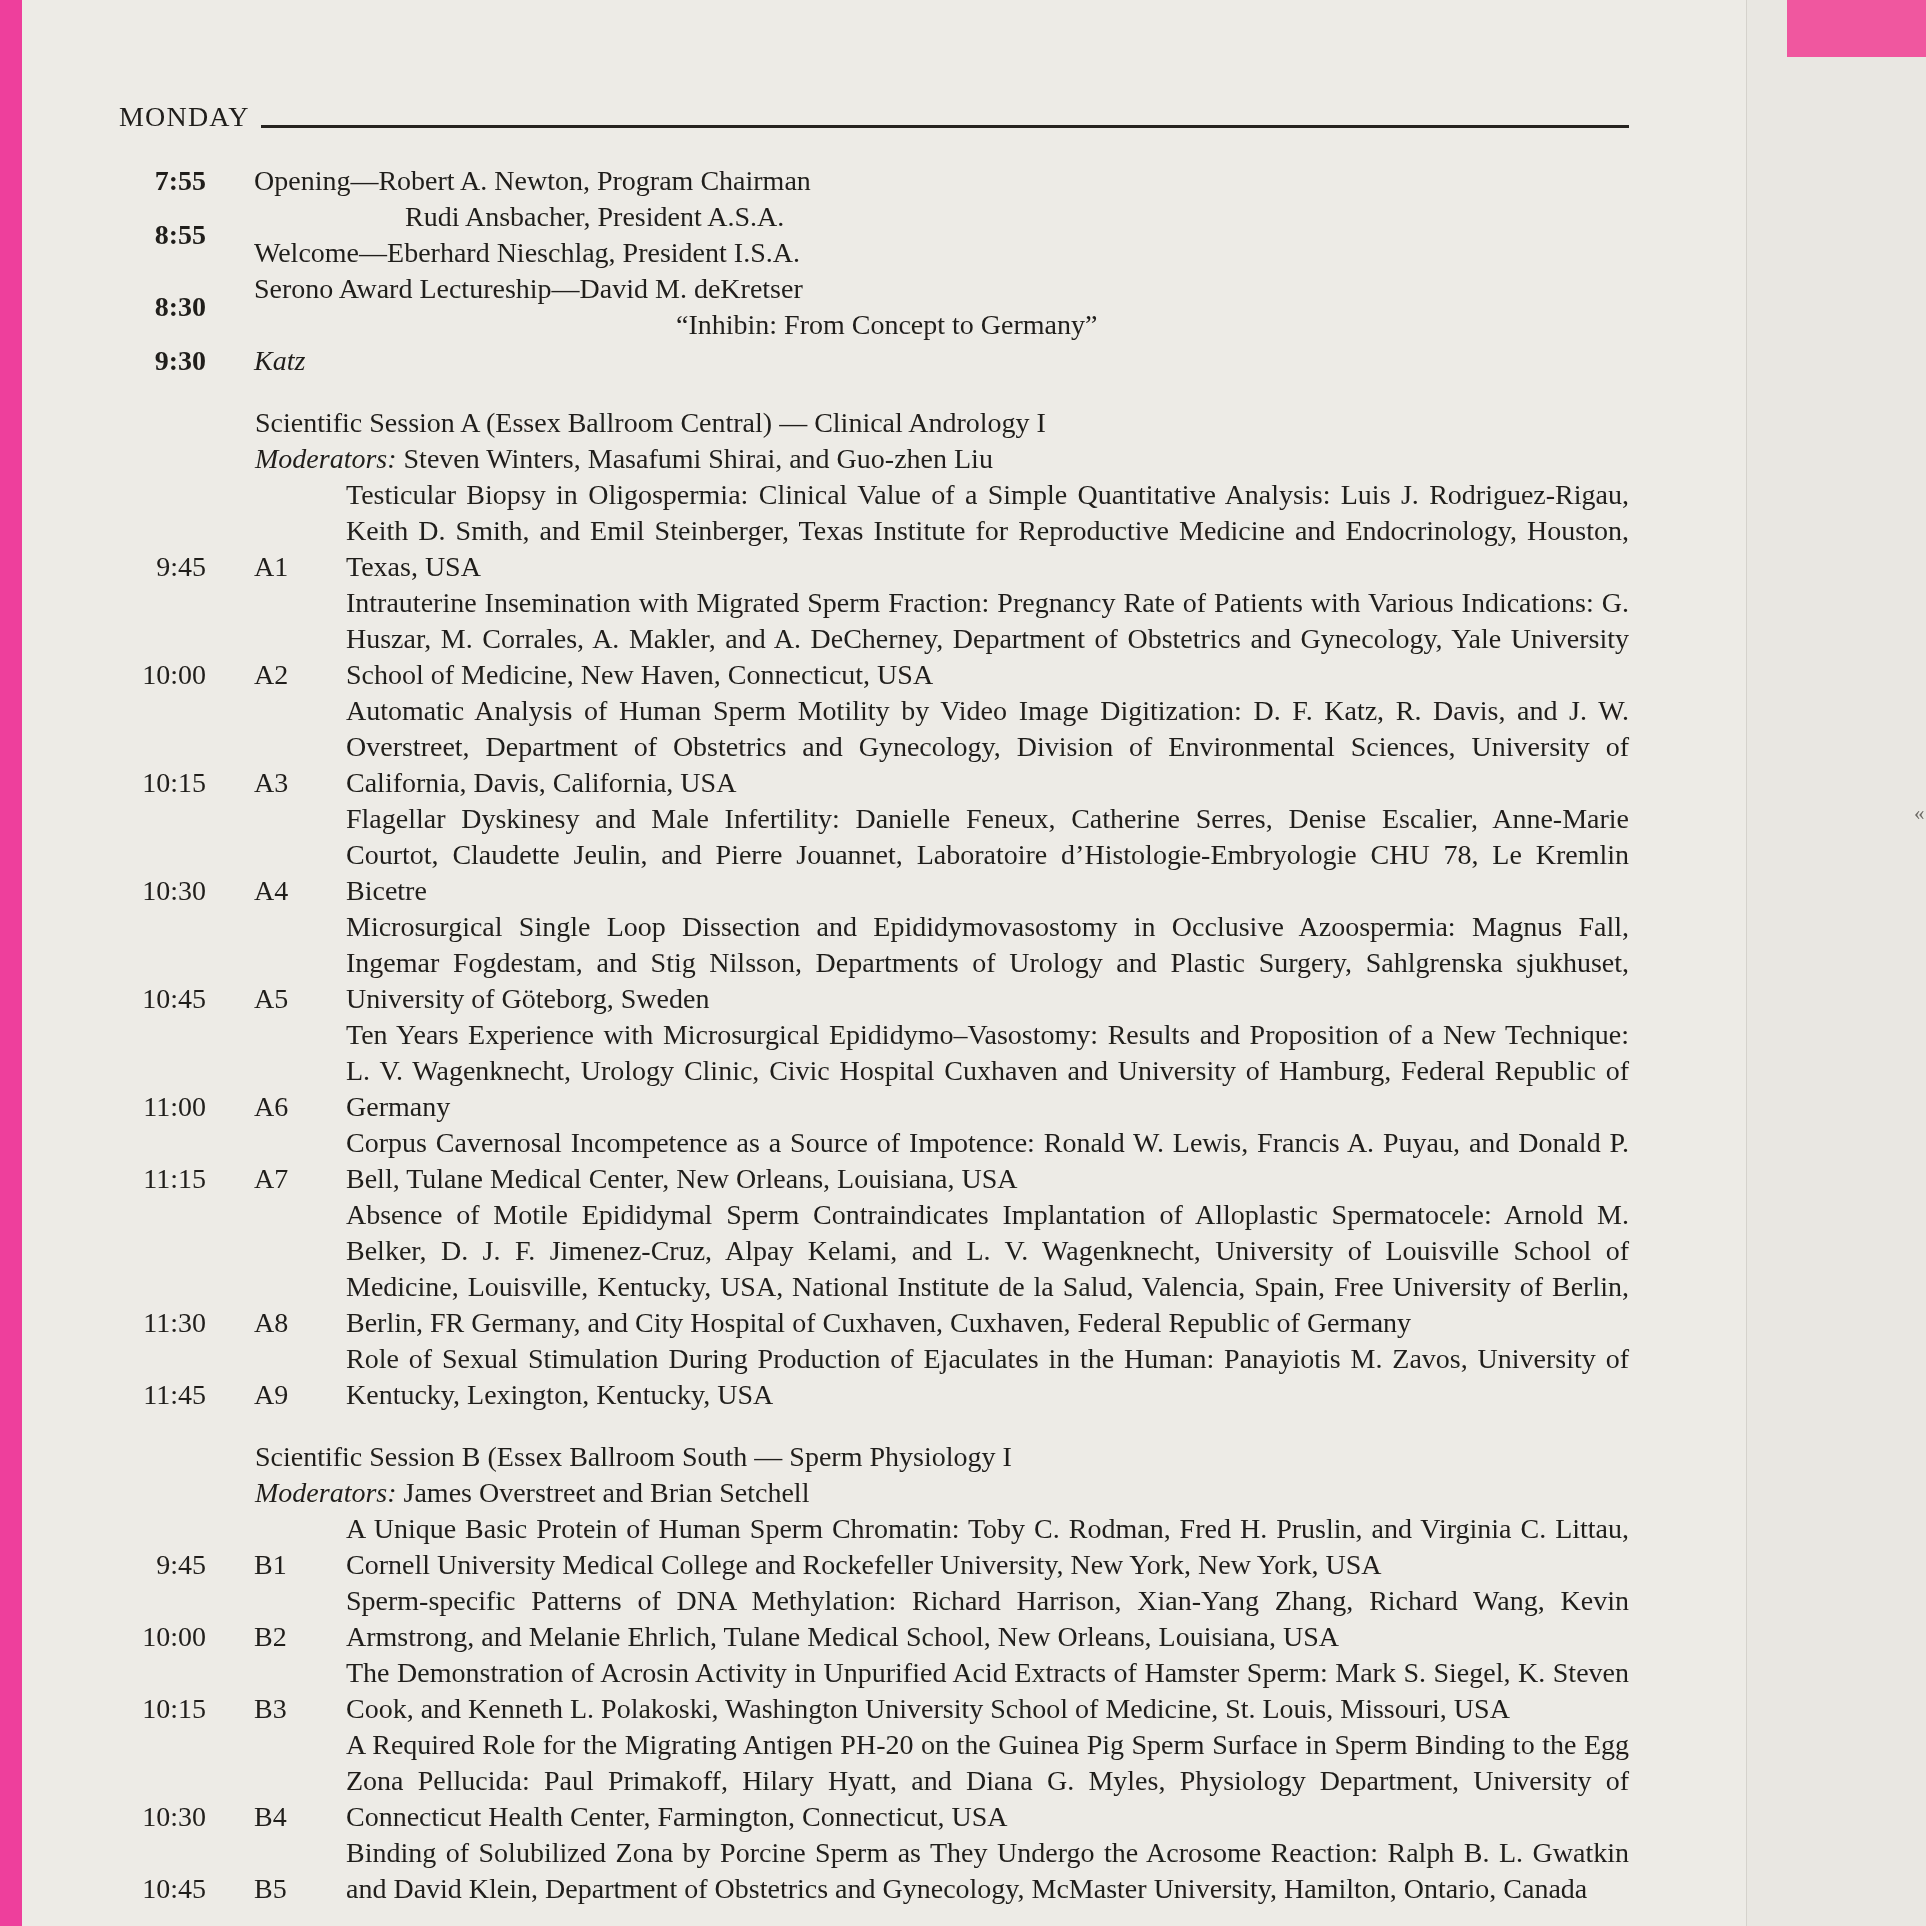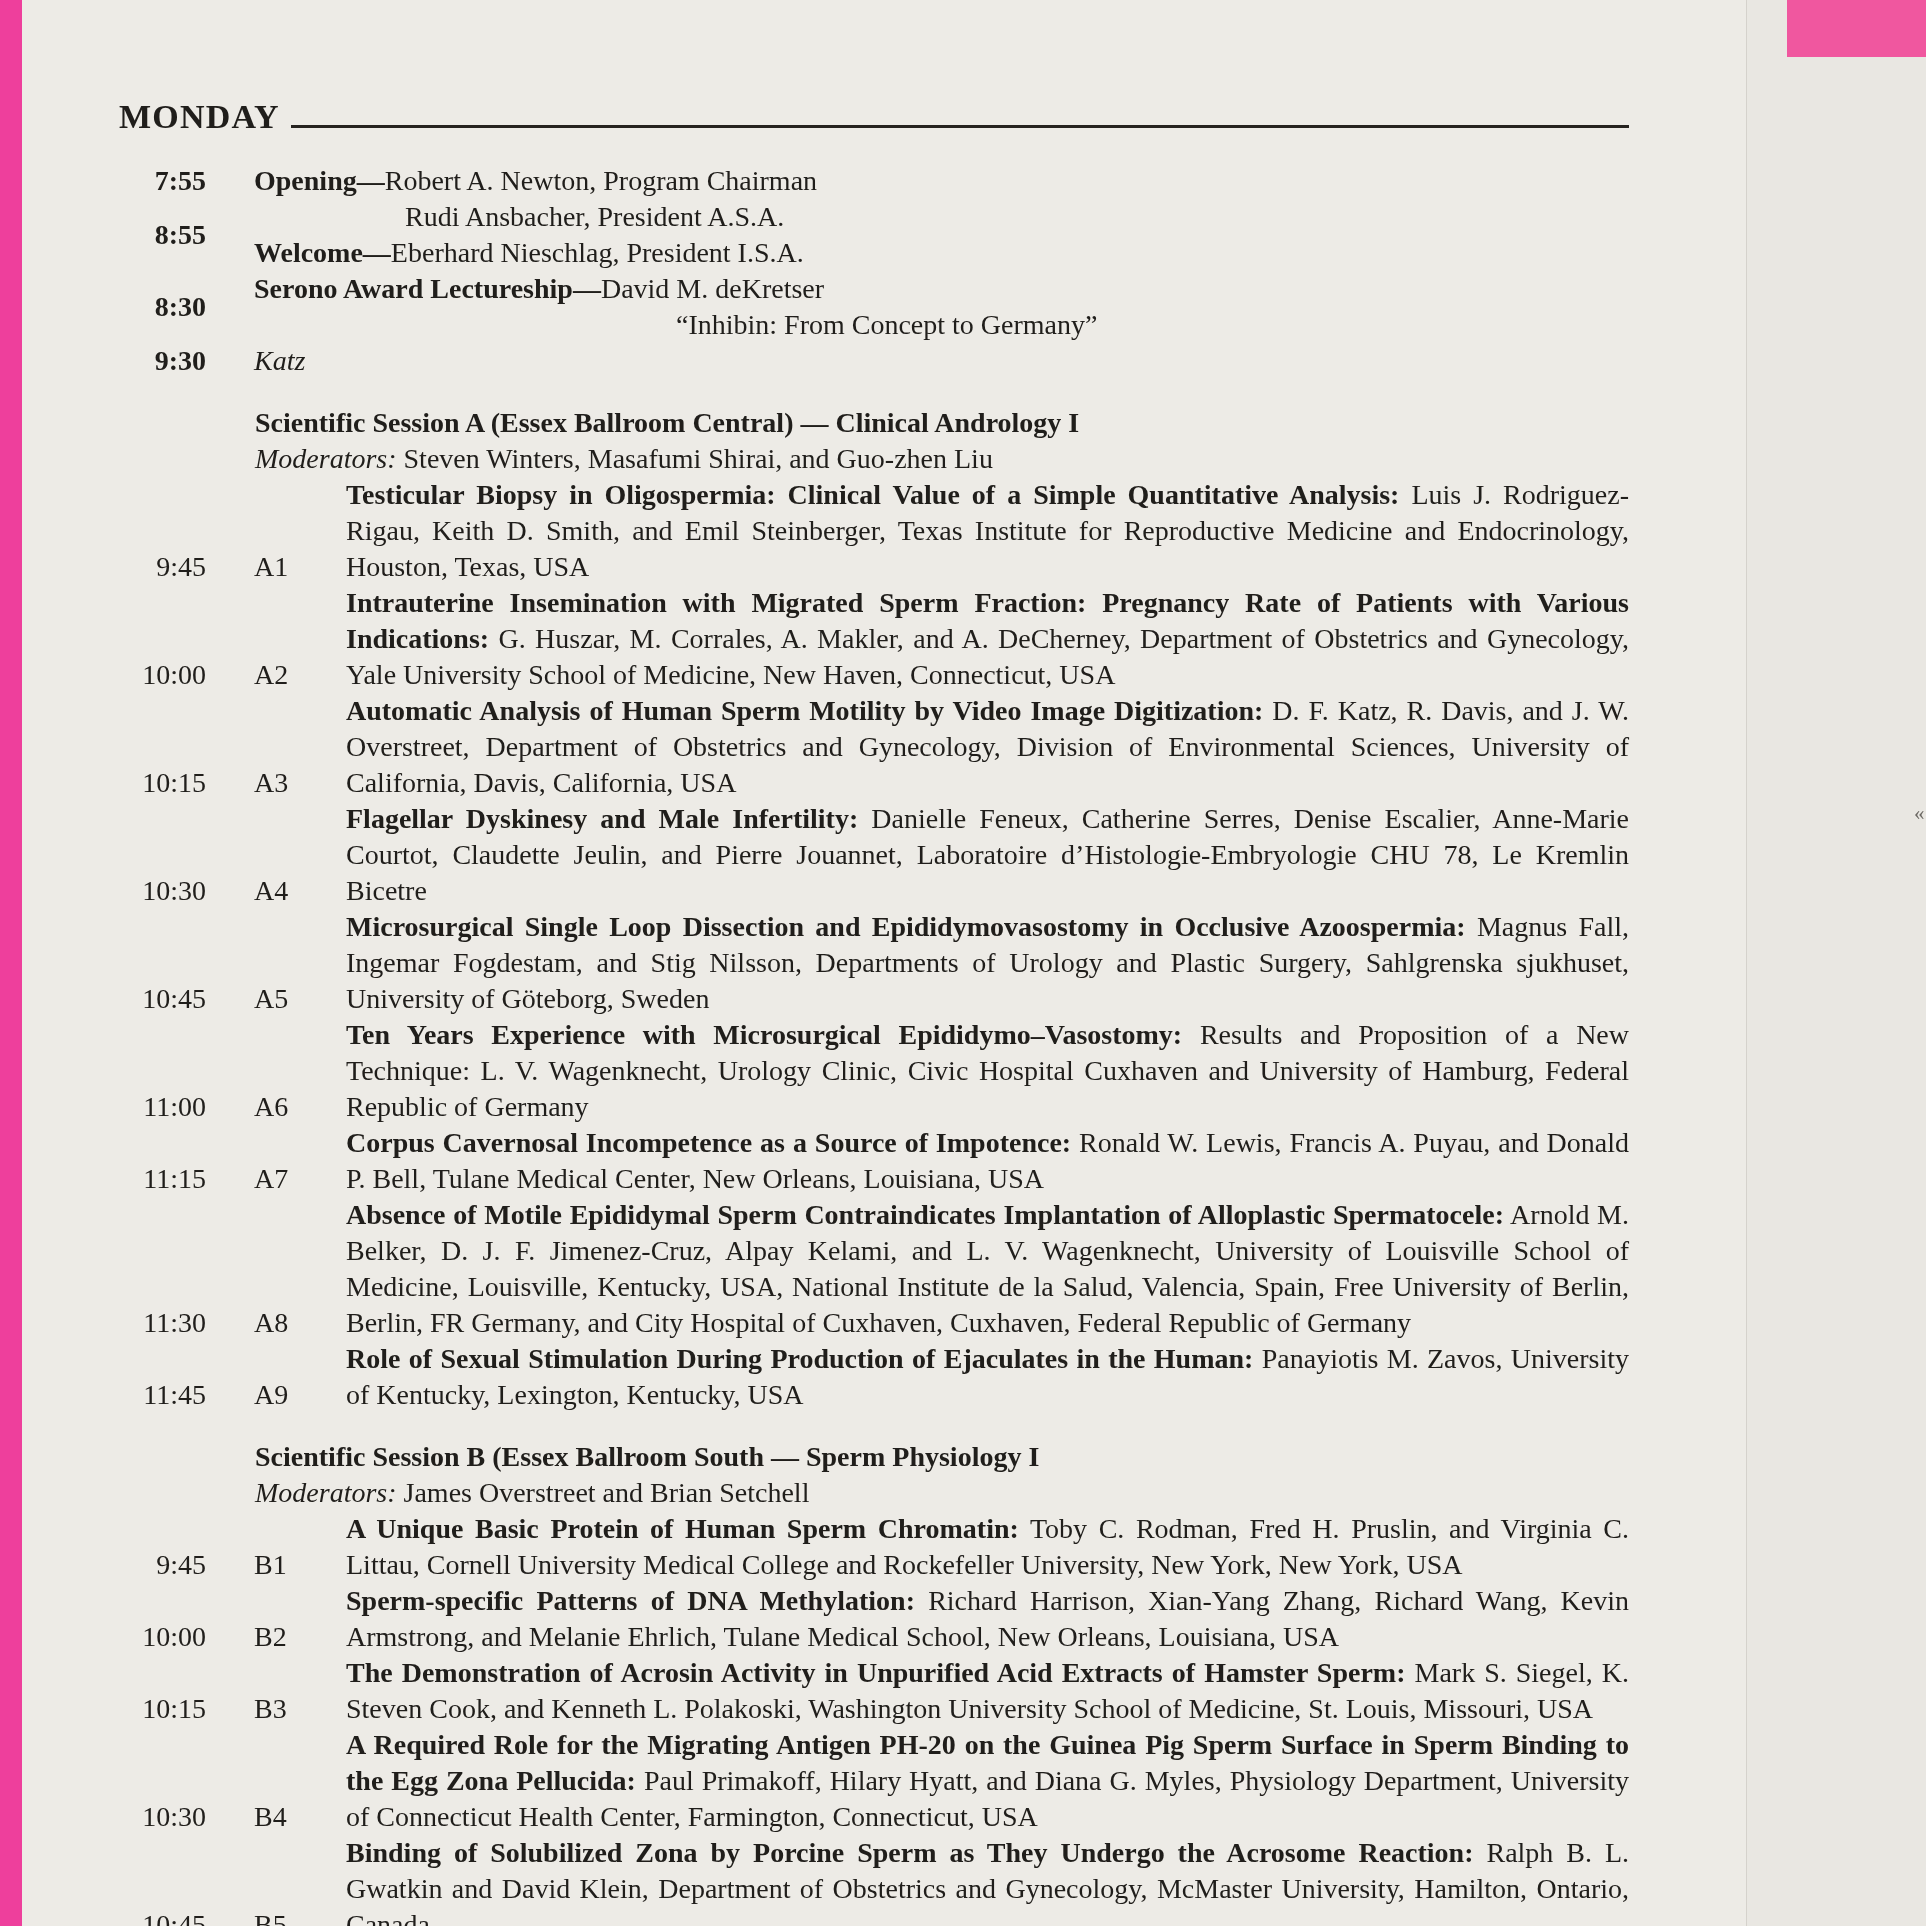--- a/index.html
+++ b/index.html
@@ -9,23 +9,23 @@
     font-family:"Liberation Serif","DejaVu Serif",serif;
     font-size:28px;line-height:36px;
   }
   .right-region{position:absolute;left:1746px;top:0;width:219px;height:2542px;
     background:#e9e7e2;border-left:1.2px solid #d5d2cc}
   .edge-left{position:absolute;left:0;top:0;width:22.3px;height:2542px;background:#ee3f9c}
   .edge-top-right{position:absolute;left:1787px;top:0;width:177px;height:57px;background:#f0579f}
   .artifact{position:absolute;left:1914px;top:803px;color:#6a6762;font-size:21px;line-height:21px}
   .content{position:absolute;left:119px;top:97px;width:1510px}
   .day-row{display:flex;align-items:flex-end;margin-bottom:27px}
-  .day{font-weight:bold;font-size:34px;line-height:39px;letter-spacing:1.2px}
+  .day{font-weight:normal;font-size:28px;line-height:39px;letter-spacing:1.2px}
   .day-rule{flex:1;border-bottom:3.5px solid #26231f;margin-left:11.6px;margin-bottom:7.7px}
-  .b{font-weight:bold}
+  .b{font-weight:normal}
   .i{font-style:italic}
   .row{display:flex;align-items:center}
   .time{width:87px;text-align:right;flex:none}
   .opening-row .time{font-weight:bold}
   .ocol{margin-left:48px;flex:1}
   .under-name{padding-left:151px}
   .quote-center{padding-left:422px}
   .session{margin-top:26px}
   .session-head{margin-left:136px}
   .entry{display:flex;align-items:flex-end}

